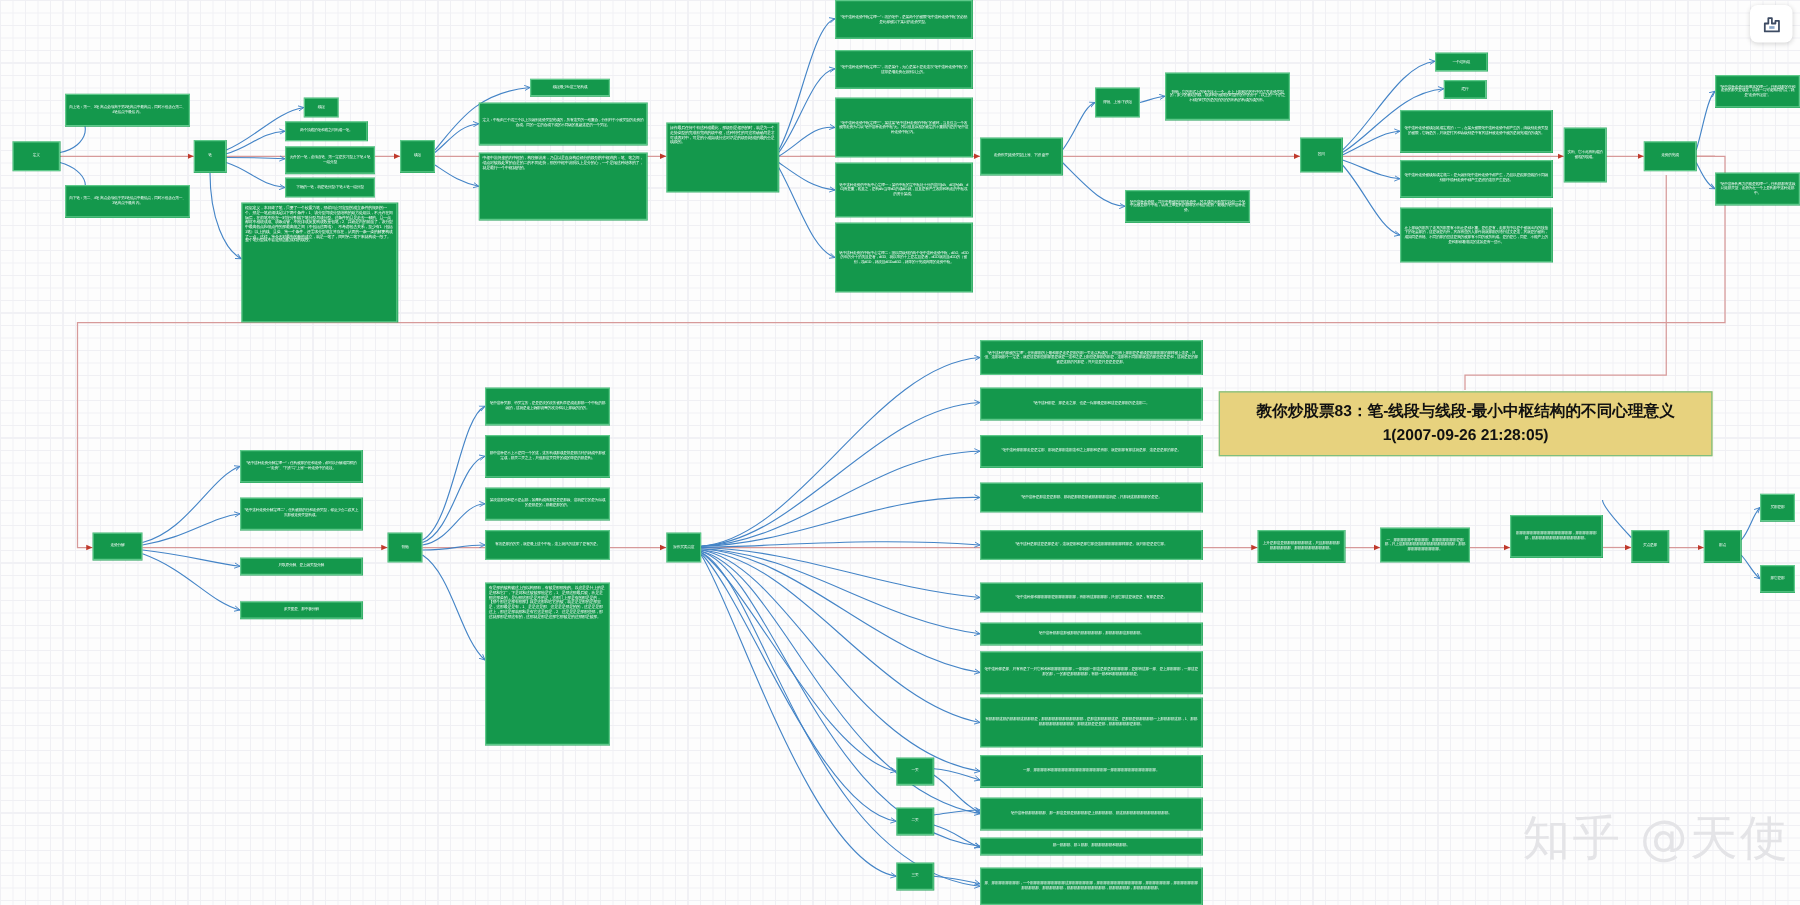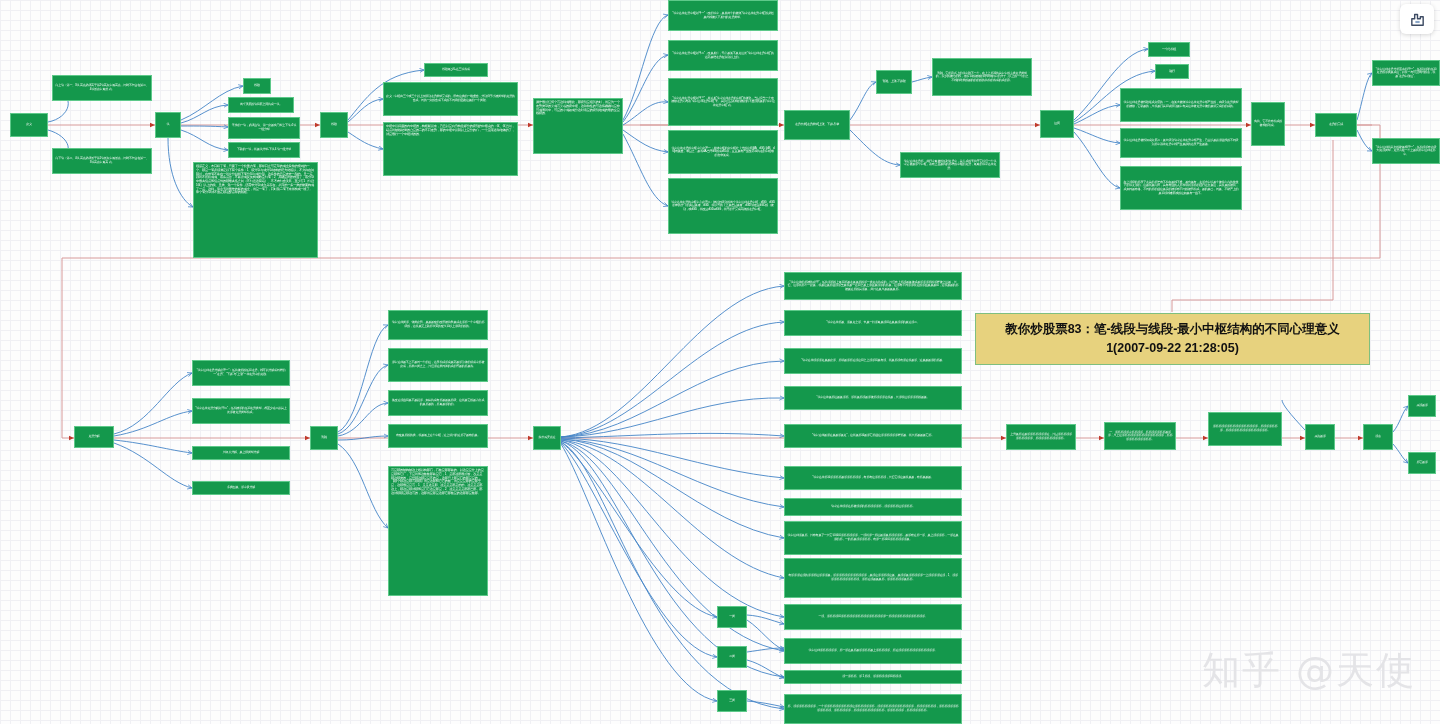--- a/index.html
+++ b/index.html
@@ -65,21 +65,21 @@
     position:absolute;right:6px;top:4px;
     width:34px;height:30px;
     background:#ffffff;
     border-radius:6px;
     box-shadow:0 1px 4px rgba(0,0,0,.16);
     display:flex;align-items:center;justify-content:center;
   }
 
   
   .watermark{
-    position:absolute;right:24px;bottom:28px;
+    position:absolute;right:8px;bottom:28px;
     font-size:38px;color:#e4e4e7;
     font-family:"DejaVu Sans",sans-serif;
     letter-spacing:2px;
     user-select:none;
     white-space:nowrap;
   }
 </style>
 </head>
 <body>
 
@@ -396,21 +396,21 @@
         <span>那点</span>
       </div>
       <div class="node tiny" style="left: 1408px; top: 395px; width: 28px; height: 22px;">
         <span>买那是那</span>
       </div>
       <div class="node tiny" style="left: 1408px; top: 452px; width: 28px; height: 22px;">
         <span>那它是那</span>
       </div>
     </div>
 
-  <div class="title-card" id="title-card" style="left: 975px; top: 313px; width: 395px; height: 52px;">教你炒股票83：笔-线段与线段-最小中枢结构的不同心理意义1(2007-09-22 21:28:05)</div>
+  <div class="title-card" id="title-card" style="left: 975px; top: 313px; width: 395px; height: 52px;">教你炒股票83：笔-线段与线段-最小中枢结构的不同心理意义1(2007-09-26 21:28:05)</div>
 
   <div class="tool-btn">
     <svg width="17" height="17" viewBox="0 0 24 24">
       <path d="M4 20 L4 11 L8 11 L8 5 L12 5 L12 11 L16 11 L16 8 L20 8 L20 20 Z" fill="none" stroke="#3d4b63" stroke-width="2" stroke-linejoin="round"></path>
       <rect x="9" y="14" width="6" height="3" fill="#8aa6c8"></rect>
     </svg>
   </div>
 
   <div class="watermark">知乎 @天使</div>
 </div>

